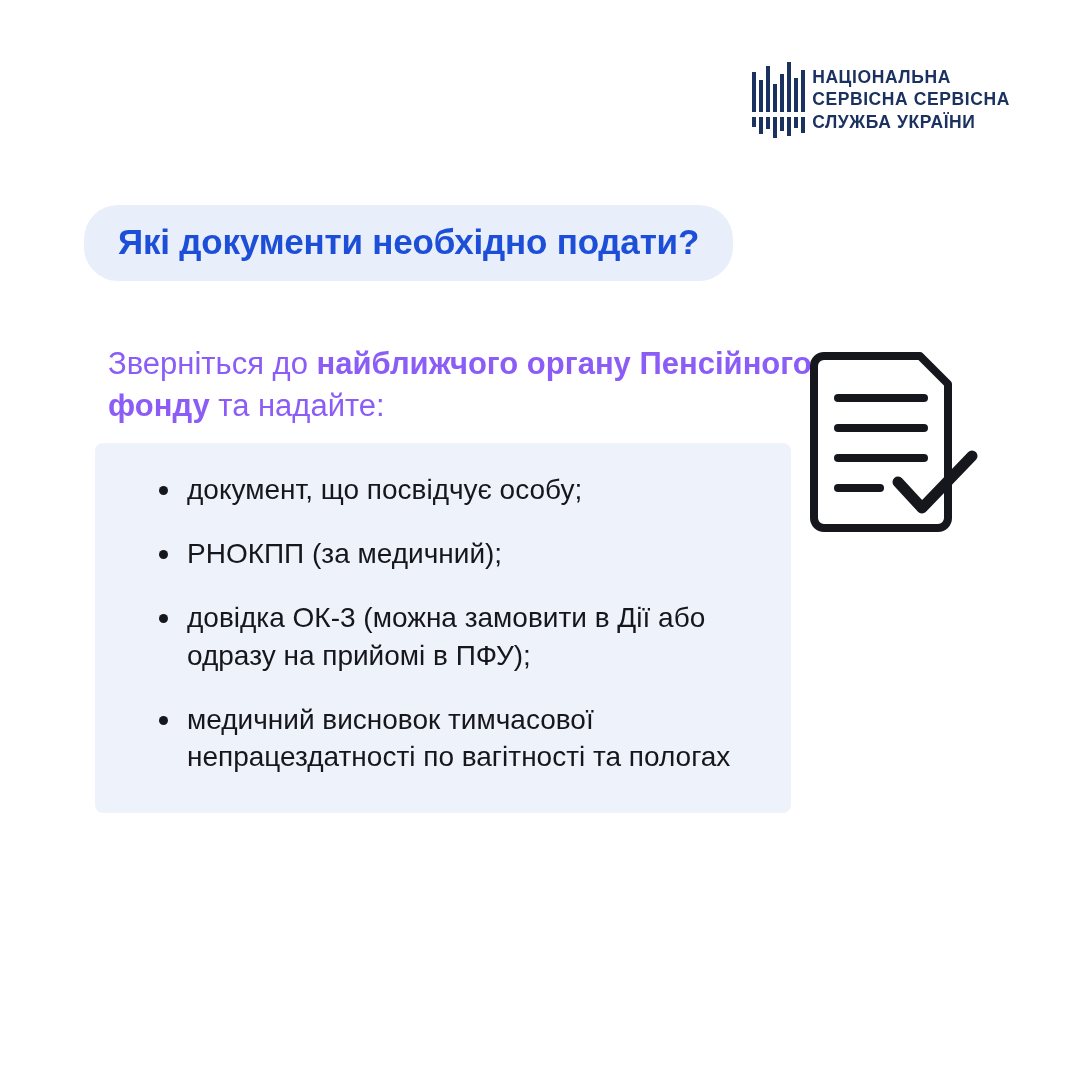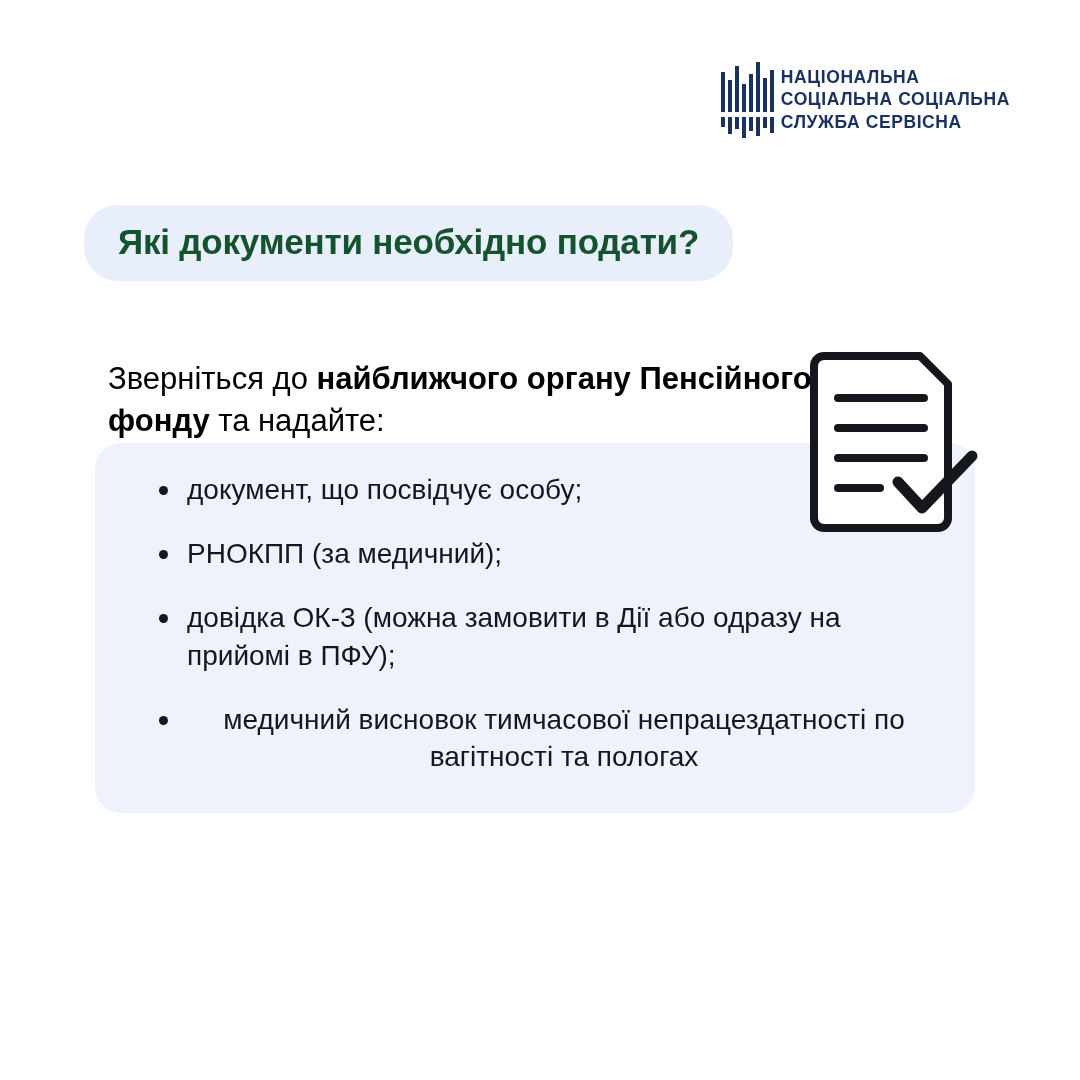--- a/index.html
+++ b/index.html
@@ -52,68 +52,67 @@
     background: #e9eefb;
     border-radius: 34px;
     padding: 17px 34px 19px 34px;
     display: inline-block;
   }
   .title-pill h1 {
     margin: 0;
     font-size: 35px;
     font-weight: bold;
     letter-spacing: -0.2px;
-    color: #14532d;
+    color: #1d4ed8;
     white-space: nowrap;
   }
 
   
   .intro {
     position: absolute;
     left: 108px;
-    top: 327px;
+    top: 312px;
     width: 720px;
     font-size: 31px;
     line-height: 1.37;
-    color: #000000;
+    color: #8b5cf6;
   }
   .intro .strong {
     font-weight: bold;
   }
 
   
   .list-card {
     position: absolute;
     left: 95px;
     top: 443px;
-    width: 880px;
+    width: 696px;
     height: 370px;
     background: #eef2fb;
-    border-radius: 26px;
+    border-radius: 8px;
   }
   .list {
     position: absolute;
     left: 60px;
     top: 28px;
     right: 34px;
     margin: 0;
     padding: 0;
     list-style: none;
   }
   .list li {
     position: relative;
     padding-left: 32px;
     margin-bottom: 27px;
     font-size: 28px;
     line-height: 1.33;
     color: #16171c;
   }
   .list li:last-child {
     margin-bottom: 0;
-    text-align: center;
   }
   .list li::before {
     content: "";
     position: absolute;
     left: 4px;
     top: 15px;
     width: 9px;
     height: 9px;
     border-radius: 50%;
     background: #16171c;
@@ -149,22 +148,22 @@
         <rect x="23" y="55" width="4" height="21"></rect>
         <rect x="30" y="55" width="4" height="14"></rect>
         <rect x="37" y="55" width="4" height="19"></rect>
         <rect x="44" y="55" width="4" height="11"></rect>
         <rect x="51" y="55" width="4" height="16"></rect>
       </g>
     </svg>
   </span>
   <span class="logo-text">
     <span>НАЦІОНАЛЬНА</span>
-    <span>СОЦІАЛЬНА СОЦІАЛЬНА</span>
-    <span>СЛУЖБА СЕРВІСНА</span>
+    <span>СЕРВІСНА СЕРВІСНА</span>
+    <span>СЛУЖБА УКРАЇНИ</span>
   </span>
 </div>
 
 <div class="title-pill">
   <h1>Які документи необхідно подати?</h1>
 </div>
 
 <p class="intro">
   <span>Зверніться до </span><span class="strong">найближчого органу Пенсійного фонду</span><span> та надайте:</span>
 </p>

